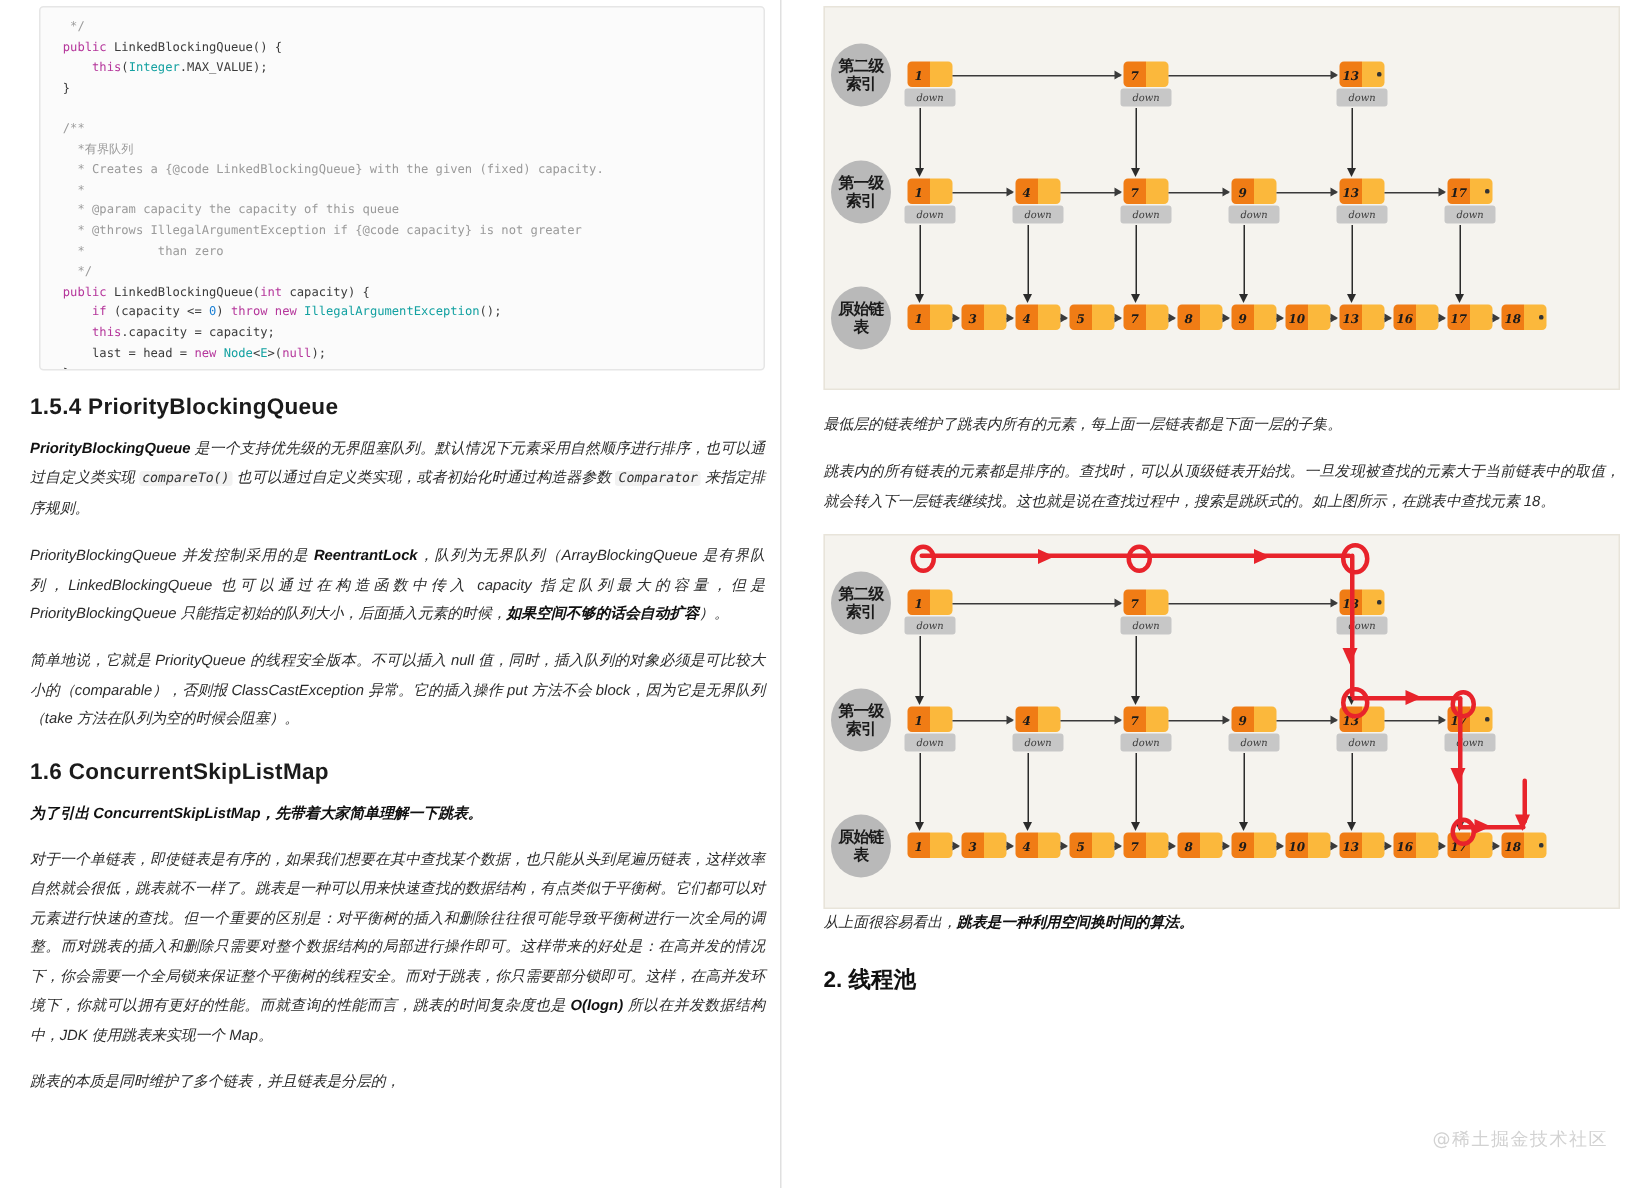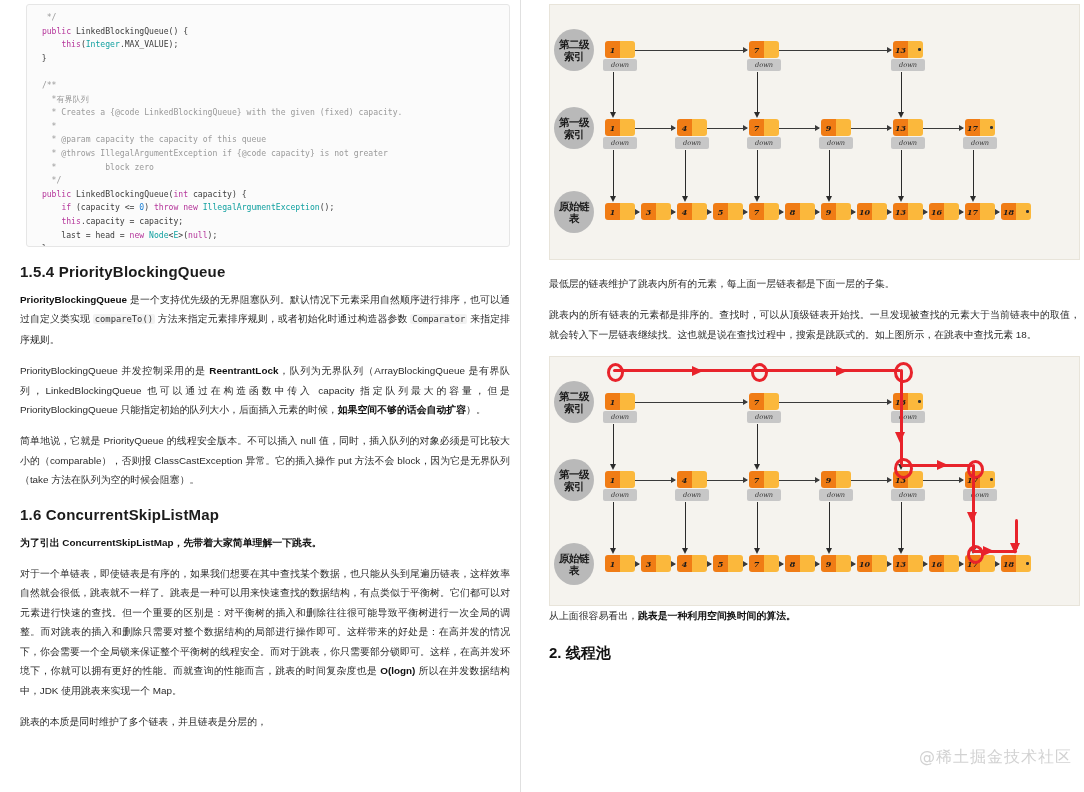--- a/index.html
+++ b/index.html
@@ -43,20 +43,21 @@
     margin:16px 0 10px 0;
     color:#1b1b1b;
     letter-spacing:.2px;
   }
   p.body{
     font-size:9.9px;
     line-height:19.4px;
     margin:0 0 12px 0;
     color:#2b2b2b;
     text-align:justify;
+    font-style:italic;
   }
   b{font-weight:bold;color:#101010;}
   code.inl{
     font-family:"DejaVu Sans Mono","Liberation Mono",monospace;
     font-size:8.8px;
     background:#f2f2f2;
     padding:0 2px;
     border-radius:2px;
     color:#333;
   }
@@ -156,21 +157,21 @@
     border-left:5px solid transparent;
     border-right:5px solid transparent;
   }
 
   h2.sec{
     font-size:15px;font-weight:bold;margin:18px 0 12px 0;color:#111;
   }
   .watermark{
     position:absolute;
     right:12px;bottom:24px;
-    font-size:16px;
+    font-size:12px;
     color:#d2d2d2;
     font-family:"DejaVu Sans","Liberation Sans",sans-serif;
     letter-spacing:1px;
     pointer-events:none;
   }
 </style>
 </head>
 <body>
 
 <div class="page">
@@ -181,31 +182,31 @@
  <span class="kw">public</span> LinkedBlockingQueue() {
      <span class="kw">this</span>(<span class="ty">Integer</span>.MAX_VALUE);
  }
 
  <span class="cm">/**</span>
  <span class="cm">  *有界队列</span>
  <span class="cm">  * Creates a {@code LinkedBlockingQueue} with the given (fixed) capacity.</span>
  <span class="cm">  *</span>
  <span class="cm">  * @param capacity the capacity of this queue</span>
  <span class="cm">  * @throws IllegalArgumentException if {@code capacity} is not greater</span>
- <span class="cm">  *          block zero</span>
+ <span class="cm">  *          than zero</span>
  <span class="cm">  */</span>
  <span class="kw">public</span> LinkedBlockingQueue(<span class="kw">int</span> capacity) {
      <span class="kw">if</span> (capacity &lt;= <span class="num">0</span>) <span class="kw">throw</span> <span class="kw">new</span> <span class="ty">IllegalArgumentException</span>();
      <span class="kw">this</span>.capacity = capacity;
      last = head = <span class="kw">new</span> <span class="ty">Node</span>&lt;<span class="ty">E</span>&gt;(<span class="kw">null</span>);
  }</pre>
 
     <h4 class="sub">1.5.4 PriorityBlockingQueue</h4>
 
-    <p class="body"><b>PriorityBlockingQueue</b><span> 是一个支持优先级的无界阻塞队列。默认情况下元素采用自然顺序进行排序，也可以通过自定义类实现 </span><code class="inl">compareTo()</code><span> 方法来指定元素排序规则，或者初始化时通过构造器参数 </span><code class="inl">Comparator</code><span> 来指定排序规则。</span></p>
+    <p class="body"><b>PriorityBlockingQueue</b><span> 是一个支持优先级的无界阻塞队列。默认情况下元素采用自然顺序进行排序，也可以通过自定义类实现 </span><code class="inl">compareTo()</code><span> 也可以通过自定义类实现，或者初始化时通过构造器参数 </span><code class="inl">Comparator</code><span> 来指定排序规则。</span></p>
 
     <p class="body"><span>PriorityBlockingQueue 并发控制采用的是 </span><b>ReentrantLock</b><span>，队列为无界队列（ArrayBlockingQueue 是有界队列，LinkedBlockingQueue 也可以通过在构造函数中传入 capacity 指定队列最大的容量，但是 PriorityBlockingQueue 只能指定初始的队列大小，后面插入元素的时候，</span><b>如果空间不够的话会自动扩容</b><span>）。</span></p>
 
     <p class="body">简单地说，它就是 PriorityQueue 的线程安全版本。不可以插入 null 值，同时，插入队列的对象必须是可比较大小的（comparable），否则报 ClassCastException 异常。它的插入操作 put 方法不会 block，因为它是无界队列（take 方法在队列为空的时候会阻塞）。</p>
 
     <h4 class="sub">1.6 ConcurrentSkipListMap</h4>
 
     <p class="body"><b>为了引出 ConcurrentSkipListMap，先带着大家简单理解一下跳表。</b></p>
 
     <p class="body"><span>对于一个单链表，即使链表是有序的，如果我们想要在其中查找某个数据，也只能从头到尾遍历链表，这样效率自然就会很低，跳表就不一样了。跳表是一种可以用来快速查找的数据结构，有点类似于平衡树。它们都可以对元素进行快速的查找。但一个重要的区别是：对平衡树的插入和删除往往很可能导致平衡树进行一次全局的调整。而对跳表的插入和删除只需要对整个数据结构的局部进行操作即可。这样带来的好处是：在高并发的情况下，你会需要一个全局锁来保证整个平衡树的线程安全。而对于跳表，你只需要部分锁即可。这样，在高并发环境下，你就可以拥有更好的性能。而就查询的性能而言，跳表的时间复杂度也是 </span><b>O(logn)</b><span> 所以在并发数据结构中，JDK 使用跳表来实现一个 Map。</span></p>

